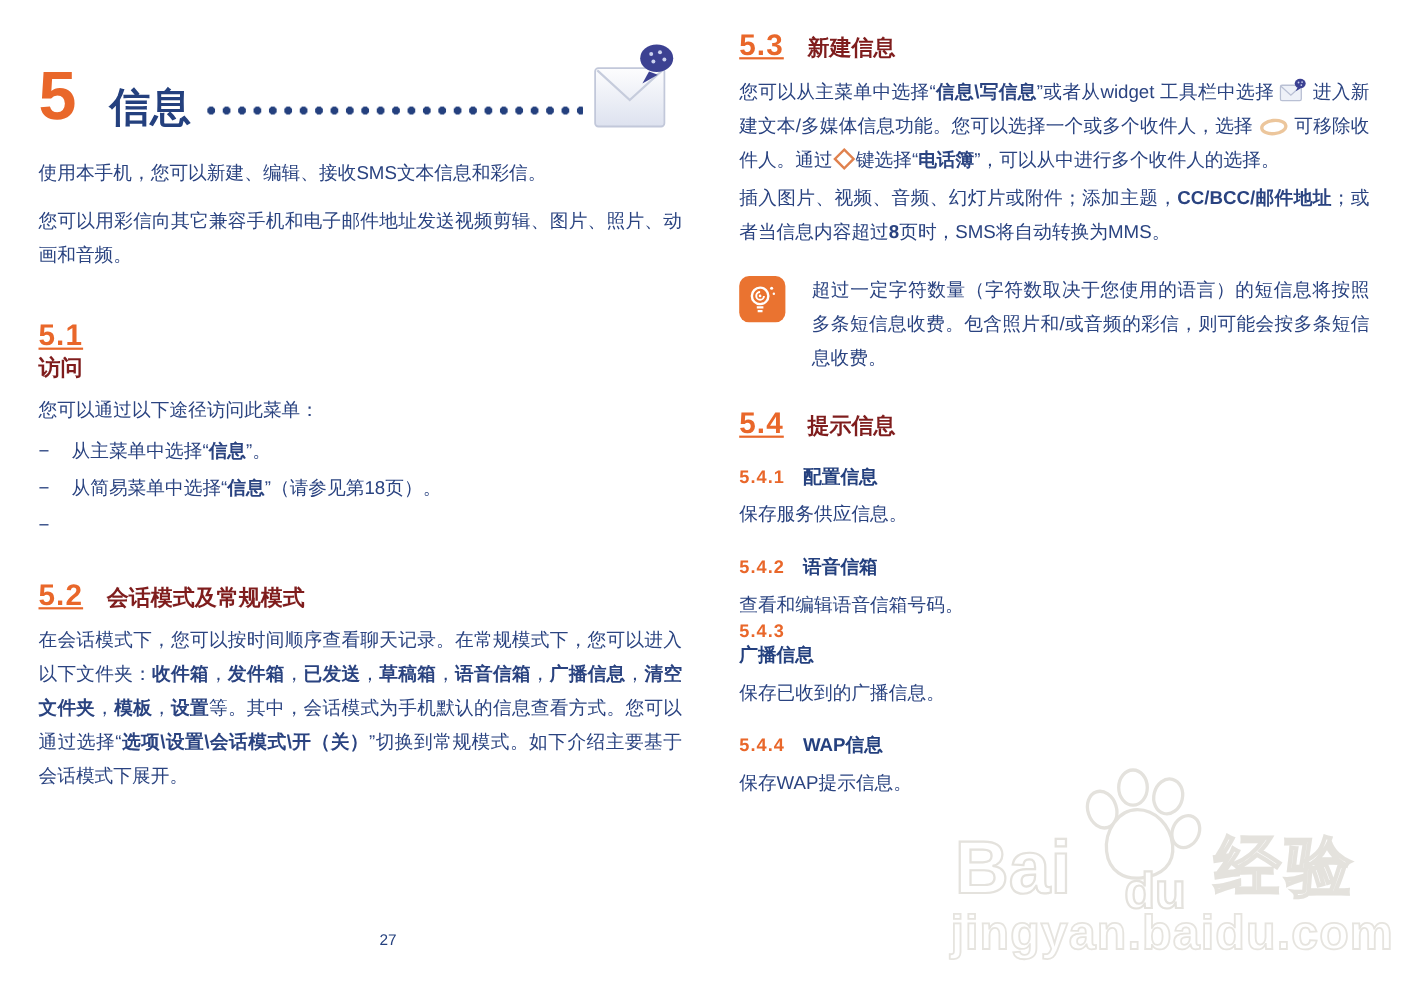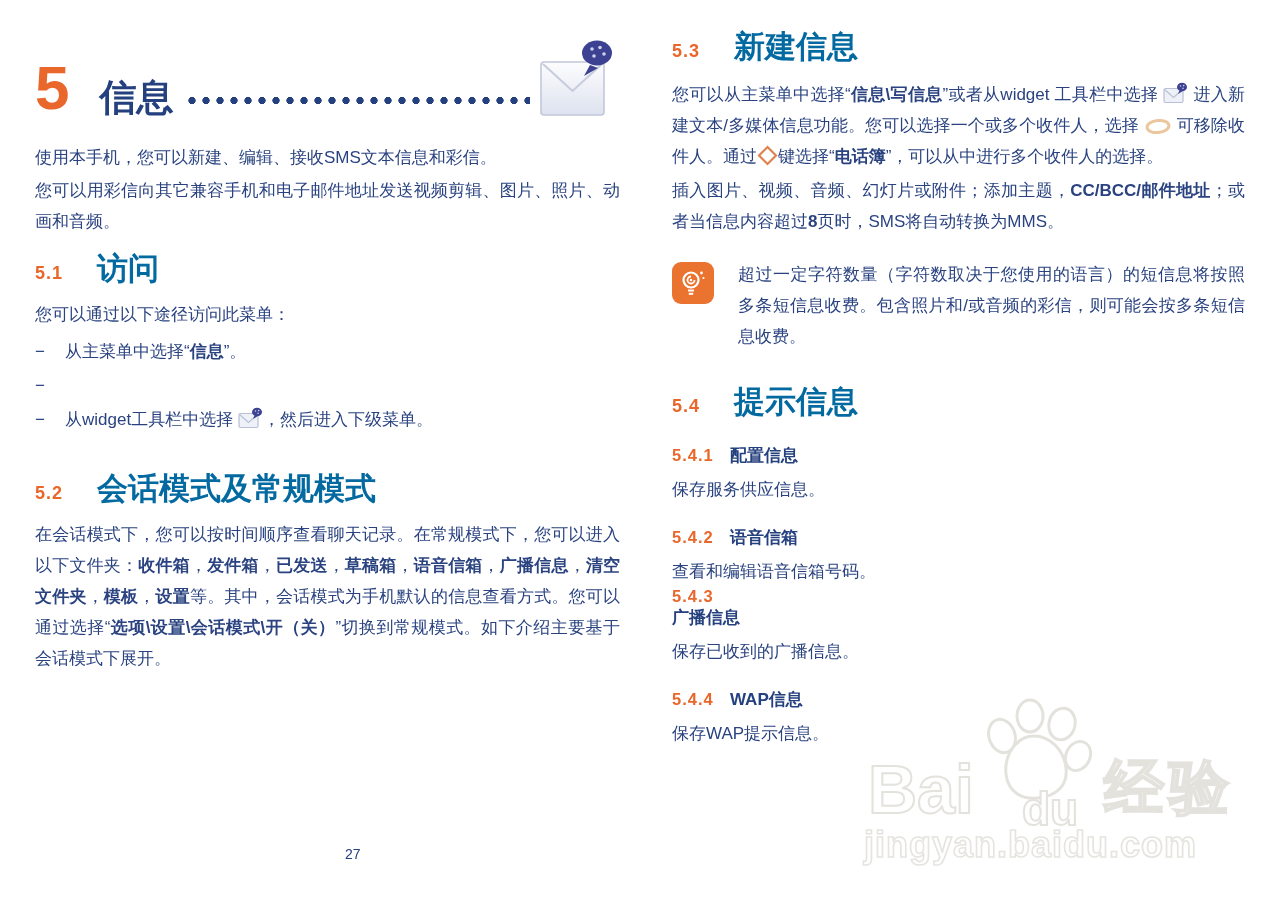--- a/index.html
+++ b/index.html
@@ -15,43 +15,43 @@
   .b{font-weight:700;}
   
   .chapter-header{margin-top:34px;display:flex;align-items:flex-end;height:84px;}
   .chapter-num{color:#e9672a;font-size:62px;font-weight:700;line-height:0.95;}
   .chapter-title{color:#24407e;font-size:37px;font-weight:700;margin-left:30px;line-height:1.0;margin-bottom:2px;}
   .dots{flex:1;height:9px;margin:0 8px 13px 12px;
     background-image:radial-gradient(circle,#24407e 3.4px,transparent 3.9px);
     background-size:14px 9px;background-repeat:repeat-x;background-position:left center;}
   
   .sec-h{display:flex;align-items:baseline;}
-  .sec-h .num{color:#e9672a;font-size:18px;font-weight:700;width:62px;flex-shrink:0;letter-spacing:1px;}
-  .sec-h .ttl{color:#0369a1;font-size:31px;font-weight:700;}
+  .sec-h .num{color:#e9672a;font-size:27px;font-weight:700;width:62px;flex-shrink:0;letter-spacing:1px;text-decoration:underline;}
+  .sec-h .ttl{color:#7f1d1d;font-size:20px;font-weight:700;}
   .sub-h{display:flex;align-items:baseline;}
   .sub-h .num{color:#e9672a;font-size:16.5px;font-weight:700;width:58px;flex-shrink:0;letter-spacing:1px;}
   .sub-h .ttl{color:#24407e;font-size:17px;font-weight:700;text-align:right;}
   
   .tip{display:flex;align-items:flex-start;}
   .tip-icon{width:42px;height:42px;border-radius:9px;background:#ea7330;flex-shrink:0;
     display:flex;align-items:center;justify-content:center;margin-top:3px;}
   .tip p{margin-left:24px;}
   
   .bullet{display:flex;font-size:17px;line-height:34px;}
   .bullet .dash{width:30px;flex-shrink:0;}
   
   .inl{display:inline-block;vertical-align:-4px;}
   
   .watermark{position:absolute;left:862px;top:698px;width:400px;height:170px;color:#ffffff;
     -webkit-text-stroke:2px #e4e2dd;font-weight:700;}
   .watermark span{position:absolute;white-space:nowrap;}
   .wm-bai{left:6px;top:52px;font-size:68px;}
   .wm-du{left:160px;top:84px;font-size:46px;}
   .wm-cn{left:242px;top:50px;font-size:60px;letter-spacing:5px;text-align:right;}
-  .wm-url{position:absolute;left:2px;top:126px;font-size:36px;letter-spacing:1px;-webkit-text-stroke:1.6px #e6e4df;}
+  .wm-url{position:absolute;left:2px;top:126px;font-size:44px;letter-spacing:1px;-webkit-text-stroke:1.6px #e6e4df;}
   .wm-paw{position:absolute;left:112px;top:0px;}
   
   .pagenum{position:absolute;font-size:14px;color:#24407e;}
   .pn-left{left:310px;top:846px;}
 </style>
 </head>
 <body>
 
 <div class="col col-left">
 
@@ -71,47 +71,39 @@
       <path d="M52,27 L46,38 L60,30 Z" fill="#3c4192"></path>
       <ellipse cx="59" cy="15" rx="15" ry="12.5" fill="#3c4192"></ellipse>
       <circle cx="54" cy="11" r="1.8" fill="#ccd2ee"></circle>
       <circle cx="62" cy="9.5" r="1.8" fill="#ccd2ee"></circle>
       <circle cx="66" cy="16" r="1.8" fill="#ccd2ee"></circle>
       <circle cx="56" cy="18" r="1.8" fill="#ccd2ee"></circle>
     </svg>
   </div>
 
   <p style="margin-top:24px;">使用本手机，您可以新建、编辑、接收SMS文本信息和彩信。</p>
-  <p style="margin-top:2px;">您可以用彩信向其它兼容手机和电子邮件地址发送视频剪辑、图片、照片、动画和音频。</p>
+  <p style="margin-top:12px;">您可以用彩信向其它兼容手机和电子邮件地址发送视频剪辑、图片、照片、动画和音频。</p>
 
 
-  <div class="sec-h" style="margin-top:11px;">
+  <div class="sec-h" style="margin-top:43px;flex-direction:column;">
     <span class="num">5.1</span>
     <span class="ttl">访问</span>
   </div>
   <p style="margin-top:9px;">您可以通过以下途径访问此菜单：</p>
 
   <div class="bullet" style="margin-top:5px;">
     <span class="dash">−</span>
     <span><span>从主菜单中选择“</span><span class="b">信息</span><span>”。</span></span>
   </div>
   <div class="bullet">
     <span class="dash">−</span>
+    <span><span>从简易菜单中选择“</span><span class="b">信息</span><span>”（请参见第18页）。</span></span>
   </div>
   <div class="bullet">
     <span class="dash">−</span>
-    <span><span>从widget工具栏中选择 </span><svg class="inl" width="25" height="22" viewBox="0 0 25 22">
-          <rect x="1" y="6.5" width="19" height="14" rx="1.5" fill="#eef1f8" stroke="#b9c0d4" stroke-width="1.2"></rect>
-          <path d="M1.5,7.5 L10.5,15.5 L19.5,7.5" fill="none" stroke="#b9c0d4" stroke-width="1.2"></path>
-          <ellipse cx="19" cy="5" rx="5" ry="4.3" fill="#3c4192"></ellipse>
-          <path d="M16.5,8.5 L15,12 L19.5,9.3 Z" fill="#3c4192"></path>
-          <circle cx="17.5" cy="4" r="0.8" fill="#ccd2ee"></circle>
-          <circle cx="20.7" cy="3.6" r="0.8" fill="#ccd2ee"></circle>
-          <circle cx="20" cy="6.3" r="0.8" fill="#ccd2ee"></circle>
-        </svg><span>，然后进入下级菜单。</span></span>
   </div>
 
   <div class="sec-h" style="margin-top:31px;">
     <span class="num">5.2</span>
     <span class="ttl">会话模式及常规模式</span>
   </div>
   <p style="margin-top:9px;"><span>在会话模式下，您可以按时间顺序查看聊天记录。在常规模式下，您可以进入以下文件夹：</span><span class="b">收件箱</span><span>，</span><span class="b">发件箱</span><span>，</span><span class="b">已发送</span><span>，</span><span class="b">草稿箱</span><span>，</span><span class="b">语音信箱</span><span>，</span><span class="b">广播信息</span><span>，</span><span class="b">清空文件夹</span><span>，</span><span class="b">模板</span><span>，</span><span class="b">设置</span><span>等。其中，会话模式为手机默认的信息查看方式。您可以通过选择“</span><span class="b">选项\设置\会话模式\开（关）</span><span>”切换到常规模式。如下介绍主要基于会话模式下展开。</span></p>
 
   <span class="pagenum pn-left">27</span>
 </div>

